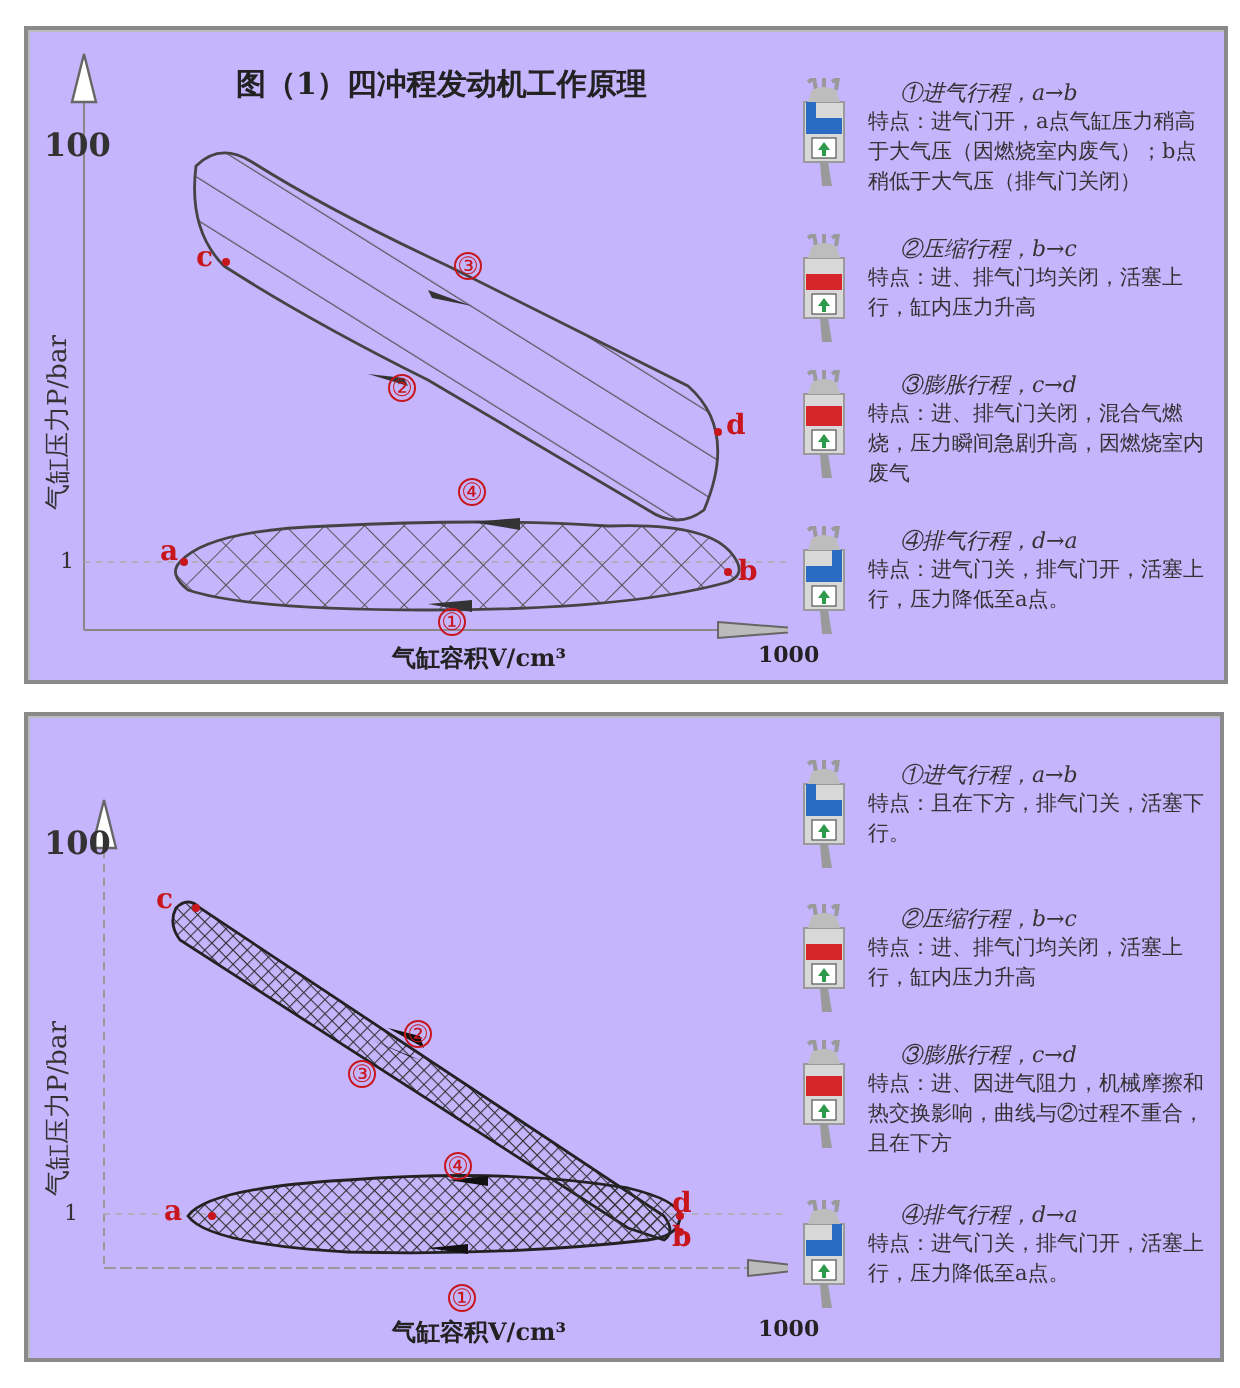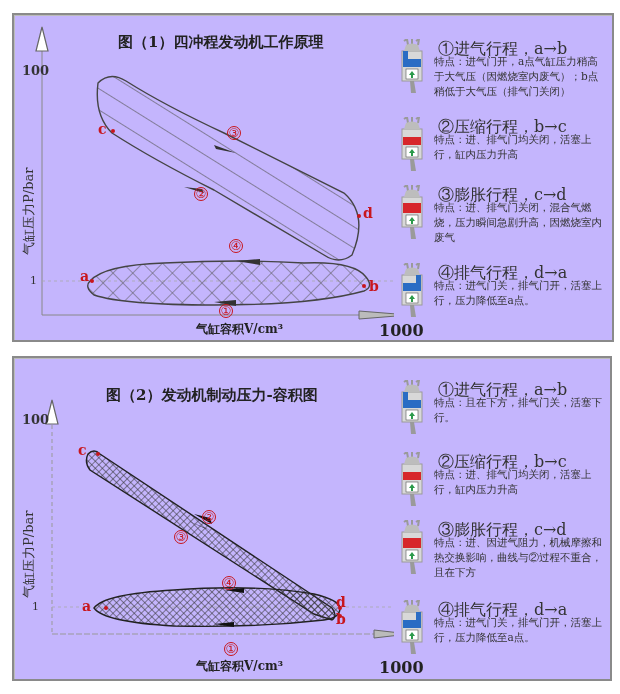--- a/index.html
+++ b/index.html
@@ -5,31 +5,31 @@
   html, body { margin:0; padding:0; background:#ffffff; }
   body { width:620px; height:694px; position:relative; overflow:hidden;
          font-family:"DejaVu Serif", serif; color:#222; }
   .panel { position:absolute; border:2px solid #8a8a8a; box-shadow:1px 1px 0 #bbb inset;
            background:#c4b5fd; box-sizing:border-box; }
   #p1 { left:12px; top:13px; width:602px; height:329px; }
   #p2 { left:12px; top:356px; width:600px; height:325px; }
   .title { position:absolute; font-weight:bold; font-size:15px; color:#222; white-space:nowrap; }
   .chart { position:absolute; left:0; top:0; }
   .ylabel { position:absolute; font-size:13px; color:#333; transform:rotate(-90deg); transform-origin:left top; white-space:nowrap; }
-  .tick { position:absolute; font-size:13px; font-weight:bold; color:#333; }
+  .tick { position:absolute; font-size:16px; font-weight:bold; color:#333; }
   .tick1 { position:absolute; font-size:11px; color:#333; }
   .xlabel { position:absolute; font-size:12px; font-weight:bold; color:#222; white-space:nowrap; }
-  .xmax { position:absolute; font-size:16px; font-weight:bold; color:#222; }
+  .xmax { position:absolute; font-size:11px; font-weight:bold; color:#222; }
   .pt { position:absolute; color:#c8161d; font-weight:bold; font-size:14px; }
   .num { position:absolute; color:#c8161d; font-size:12px; width:12px; height:12px; line-height:12px;
          border:1px solid #c8161d; border-radius:50%; text-align:center; font-family:"DejaVu Sans", sans-serif; }
   .legend { position:absolute; left:384px; width:210px; }
   .stroke { position:absolute; left:0; width:210px; }
   .stroke .icon { position:absolute; left:0; top:0; width:28px; height:54px; }
-  .stroke .head { position:absolute; left:40px; top:0; font-size:16px; color:#333; white-space:nowrap; }
+  .stroke .head { position:absolute; left:52px; top:0; font-size:11px; color:#333; white-space:nowrap;font-style:italic; }
   .stroke .desc { position:absolute; left:36px; top:15px; width:172px; font-size:10.5px; line-height:15px; color:#333; }
 </style>
 </head>
 <body>
 
 <svg width="0" height="0" style="position:absolute">
   <defs>
     <pattern id="hatch1" width="18" height="18" patternUnits="userSpaceOnUse" patternTransform="rotate(-58)">
       <line x1="0" y1="0" x2="0" y2="18" stroke="#555" stroke-width="1.2"></line>
     </pattern>
@@ -126,21 +126,20 @@
           <rect x="5" y="20" width="18" height="8" fill="#2a6cc4"></rect>
           <path d="M18 12 L23 12 L23 20 L18 20 Z" fill="#2a6cc4"></path>
       </svg>
       <div class="head">④排气行程，d→a</div>
       <div class="desc">特点：进气门关，排气门开，活塞上行，压力降低至a点。</div>
     </div>
   </div>
 </div>
 
 <div id="p2" class="panel">
-  <div class="title" style="left:92px; top:28px;">图（2）发动机制动压力-容积图</div>
 
   <svg class="chart" width="380" height="320">
     <line x1="38" y1="60" x2="38" y2="276" stroke="#999" stroke-width="1" stroke-dasharray="4,3"></line>
     <path d="M32 66 L38 42 L44 66 Z" fill="#fff" stroke="#666" stroke-width="1.2"></path>
     <line x1="38" y1="276" x2="380" y2="276" stroke="#999" stroke-width="1" stroke-dasharray="6,2"></line>
     <path d="M360 272 L395 276 L360 280 Z" fill="#bbb" stroke="#666" stroke-width="1"></path>
     <line x1="38" y1="249" x2="380" y2="249" stroke="#aaa" stroke-dasharray="3,3" stroke-width="0.8"></line>
 
     <path d="M74 96 Q80 90 86 96 L318 250 Q324 258 318 262 L300 256 L76 112 Q70 104 74 96 Z" fill="url(#cross2)" stroke="#222" stroke-width="1.4"></path>
 

